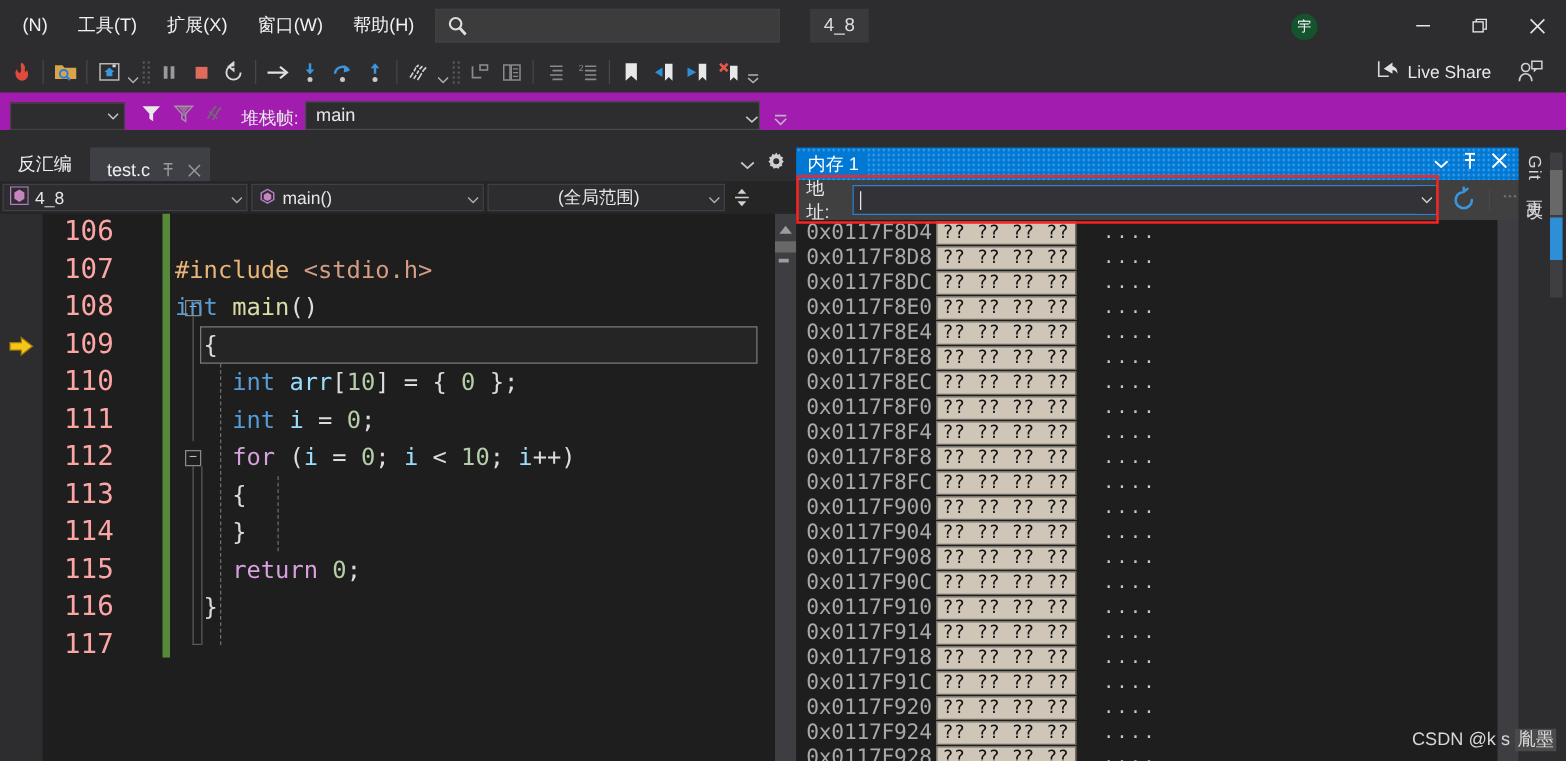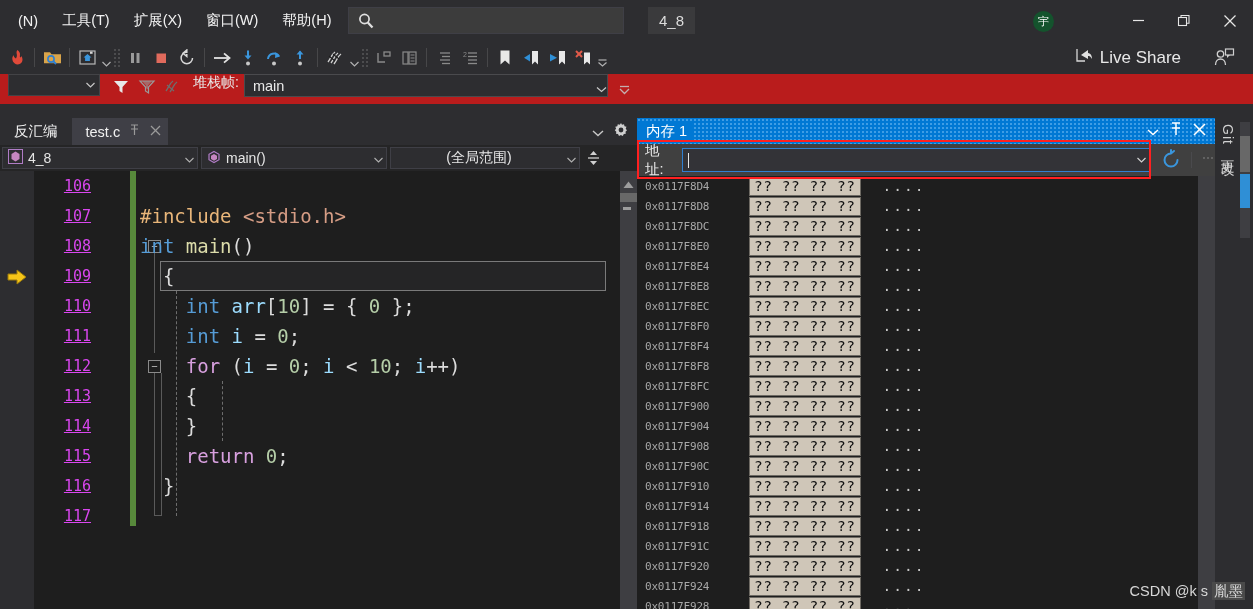--- a/index.html
+++ b/index.html
@@ -51,29 +51,29 @@
   .toolbar {
     position:absolute; top:41px; left:0; width:1253px; height:33px;
     background:#2d2d30; display:flex; align-items:center; padding-left:4px;
   }
   .tb-item { width:26px; height:26px; display:flex; align-items:center; justify-content:center; }
   .tb-sep { width:1px; height:19px; background:#474749; margin:0 4px; }
   .tb-caret { width:13px; height:24px; display:flex; align-items:flex-end; justify-content:center; padding-bottom:3px; }
   .tb-caret svg { opacity:.85; }
   .tb-grip { width:9px; height:22px; opacity:.45; }
   .liveshare {
-    position:absolute; right:72px; top:6px; display:flex; align-items:center;
-    color:#e8e8e8; font-size:17px; gap:7px;
+    position:absolute; right:60px; top:6px; display:flex; align-items:center;
+    color:#e8e8e8; font-size:14px; gap:7px;
   }
   .ls-person { position:absolute; right:18px; top:7px; }
 
   
   .dbgbar {
     position:absolute; top:74px; left:0; width:1253px; height:30px;
-    background:#b91c1c; display:flex; align-items:flex-start;
+    background:#a21caf; display:flex; align-items:flex-end;
   }
   .combo-sm {
     width:92px; height:22px; background:#2d2d30; border:1px solid #434346;
     display:flex; align-items:center; justify-content:flex-end; padding-right:4px;
   }
   .stack-label { color:#e7e7e7; font-size:14px; margin:0 5px 0 7px; white-space:nowrap; }
   .stack-combo {
     width:364px; height:23px; background:#2d2d30; border:1px solid #4a4a4d;
     display:flex; align-items:center; padding-left:8px; color:#e9e9e9; font-size:14.5px;
     justify-content:space-between;
@@ -81,21 +81,21 @@
   .stack-combo .cv { flex:1; }
   .caret-dn { width:11px; height:11px; }
 
   
   .tabrow {
     position:absolute; top:118px; left:0; width:637px; height:27px;
     background:#2d2d30; display:flex; align-items:center;
   }
   .dock-title { color:#f0f0f0; font-size:14.5px; padding:0 14px; }
   .tab-active {
-    background:#3f3f46; height:27px; display:flex; align-items:center;
+    background:#3f3f46; height:27px; display:flex; align-items:flex-end;
     padding:0 6px 0 14px; gap:7px;
   }
   .tab-active .tl { color:#f0f0f0; font-size:14.5px; }
   .tab-ic { color:#9a9a9a; font-size:13px; width:14px; text-align:center; }
   .tabrow-right { margin-left:auto; display:flex; align-items:center; gap:9px; padding-right:8px; }
 
   .navbar {
     position:absolute; top:145px; left:0; width:637px; height:26px;
     background:#252526; display:flex; align-items:center; gap:3px; padding:0 2px;
   }
@@ -109,23 +109,22 @@
 
   .editor {
     position:absolute; top:171px; left:0; width:637px; height:438px;
     background:#1e1e1e;
   }
   .gutter-break { position:absolute; left:0; top:0; width:34px; height:438px; background:#2d2d30; }
   .arrow-cur { position:absolute; left:7px; top:97px; }
   .linenums { position:absolute; left:34px; top:0; width:66px; height:438px; }
   .ln {
     height:30px; line-height:30px; text-align:right; padding-right:9px;
-    color:#d946ef; font-size:15px;
+    color:#fca5a5; font-size:22px;
     font-family:"DejaVu Sans Mono","Liberation Mono",monospace;
-    text-decoration:underline;
   }
   .changebar { position:absolute; left:130px; top:0; width:6px; height:355px; background:#57893b; }
   .codearea {
     position:absolute; left:140px; top:0; right:24px; height:438px;
     font-family:"DejaVu Sans Mono","Liberation Mono",monospace;
     font-size:19px;
   }
   .cl { height:30px; line-height:30px; white-space:pre; color:#dcdcdc; }
   .k-pre { color:#e9b67a; }       
   .k-str { color:#d69d85; }       
@@ -196,21 +195,21 @@
   .red-box {
     position:absolute; left:637px; top:140px; width:514px; height:39px;
     border:2.5px solid #ff2020; pointer-events:none; z-index:30;
   }
   .mem-rows {
     position:absolute; left:0; top:58px; right:18px; bottom:0;
     overflow:hidden; padding-left:8px;
     font-family:"DejaVu Sans Mono","Liberation Mono",monospace;
   }
   .mrow { height:20px; display:flex; align-items:center; }
-  .maddr { color:#a8a8a8; font-size:11px; width:100px; letter-spacing:-0.2px; }
+  .maddr { color:#a8a8a8; font-size:17px; width:100px; letter-spacing:-0.2px; }
   .mhex {
     background:#cfc6b8; color:#101010; font-size:14.5px;
     border:1px solid #6e6a63; padding:0 4px; margin-left:4px;
     line-height:17px; letter-spacing:0.5px;
   }
   .mascii { color:#c8c8c8; font-size:14.5px; margin-left:22px; letter-spacing:2px; }
   .mem-scroll {
     position:absolute; right:0; top:58px; width:17px; bottom:0; background:#3e3e42;
   }
 

